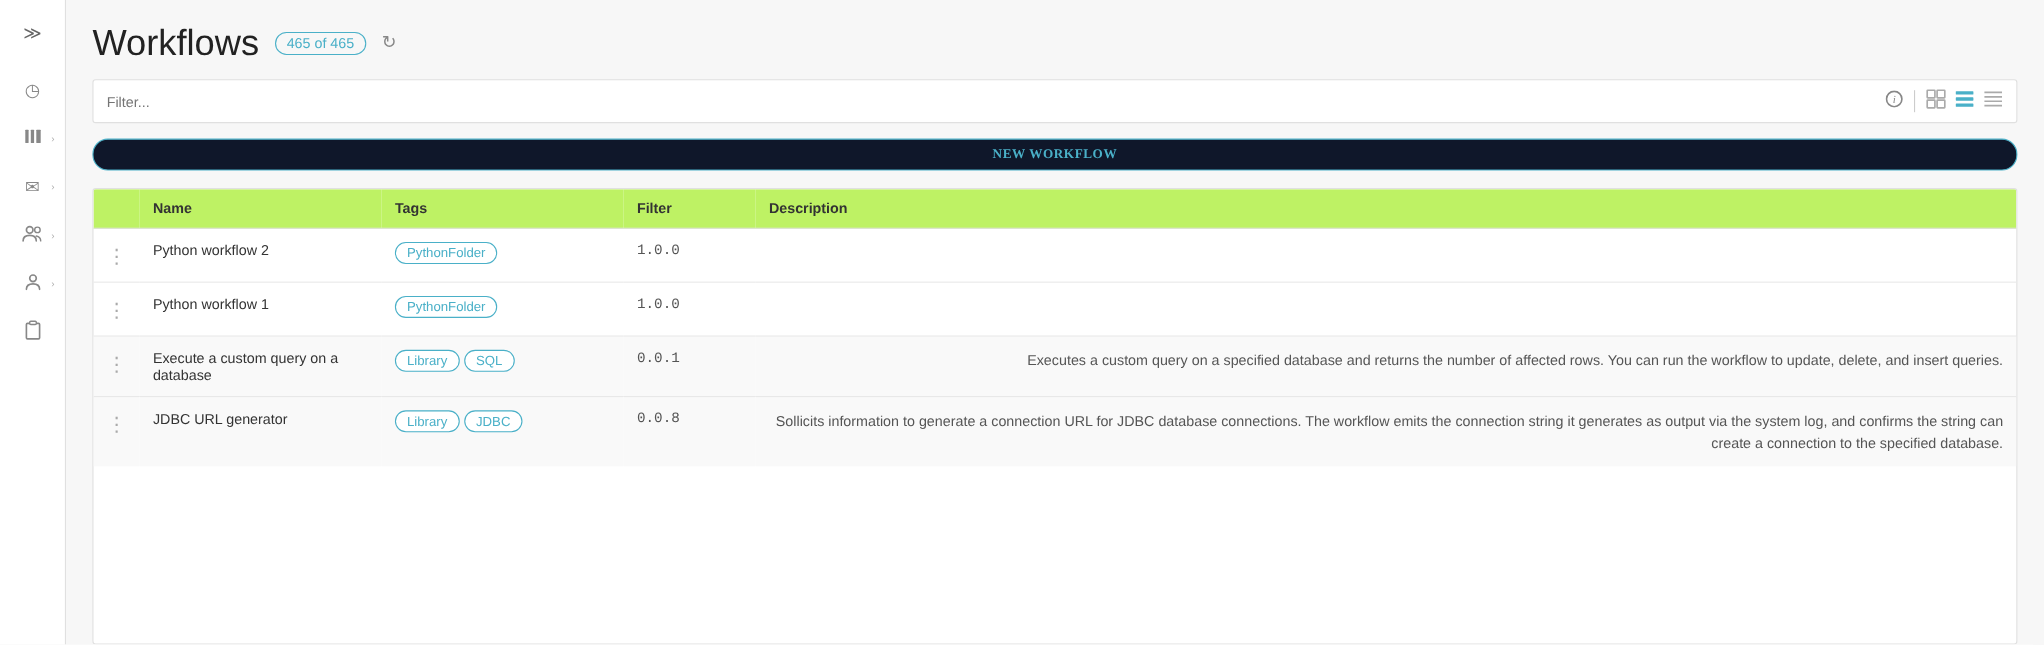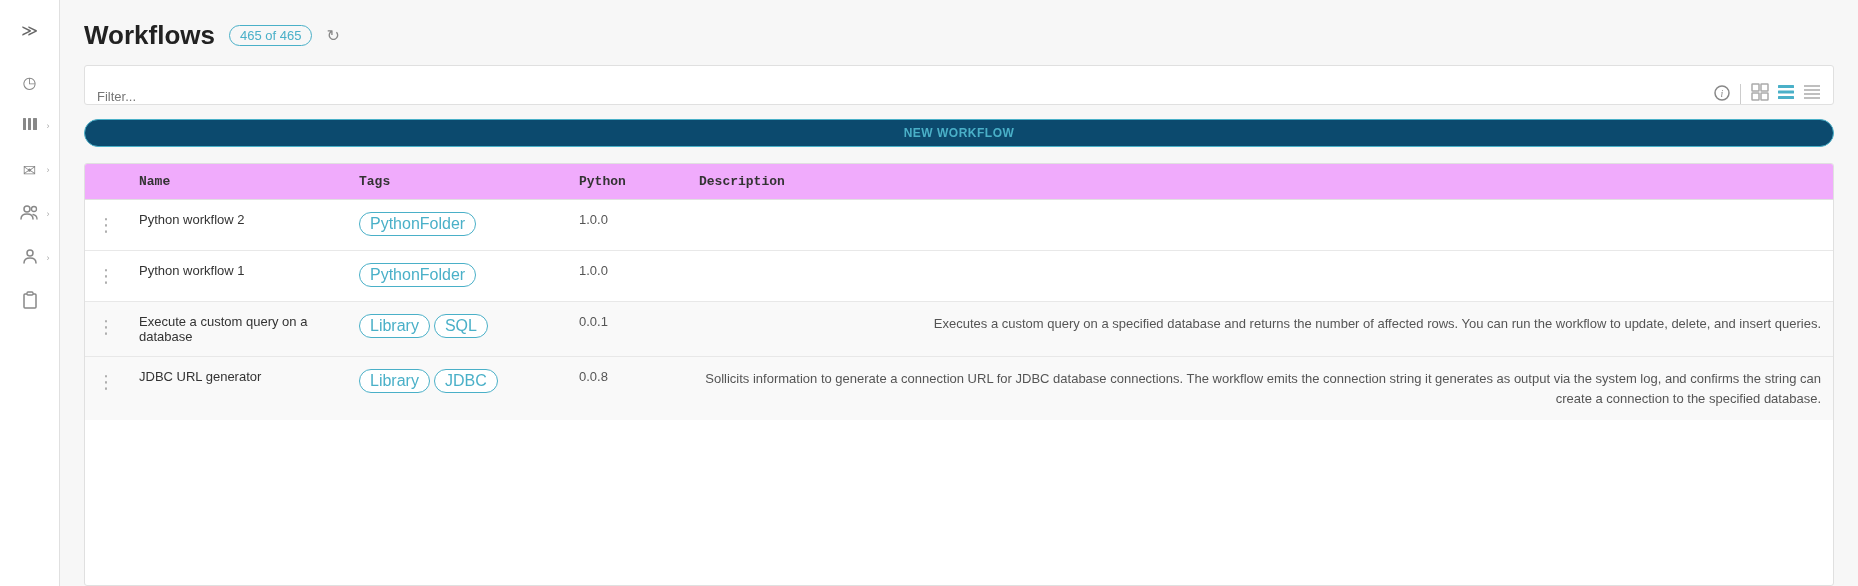--- a/index.html
+++ b/index.html
@@ -69,43 +69,43 @@
     }
 
     
     .header {
       display: flex;
       align-items: center;
       gap: 14px;
       margin-bottom: 14px;
     }
     .page-title {
-      font-size: 26px;
-      font-weight: 700;
+      font-size: 33px;
+      font-weight: 400;
       color: #222;
     }
     .count-badge {
       border: 1.5px solid #4ab0c8;
       border-radius: 20px;
       padding: 2px 10px;
       font-size: 13px;
       color: #4ab0c8;
       font-weight: 500;
       text-align: center;
     }
     .refresh-icon {
       color: #888;
       font-size: 16px;
       cursor: pointer;
     }
 
     
     .filter-bar {
       display: flex;
-      align-items: flex-end;
+      align-items: center;
       background: #fff;
       border: 1px solid #e0e0e0;
       border-radius: 3px;
       padding: 0 12px;
       height: 40px;
       margin-bottom: 14px;
     }
     .filter-input {
       flex: 1;
       border: none;
@@ -135,30 +135,31 @@
     }
     .info-icon {
       color: #888;
       font-size: 15px;
       cursor: pointer;
     }
 
     
     .btn-new-workflow {
       border: 1.5px solid #4ab0c8;
-      background: #0c4a6e;
+      background: #0f172a;
       color: #4ab0c8;
       padding: 6px 16px;
       font-size: 12px;
       font-weight: 600;
       letter-spacing: 0.5px;
       border-radius: 14px;
       cursor: pointer;
       margin-bottom: 16px;
       text-transform: uppercase;
+      font-family: Liberation Serif, serif;
     }
 
     
     .table-container {
       background: #fff;
       border: 1px solid #e0e0e0;
       border-radius: 3px;
       flex: 1;
       overflow-y: auto;
     }
@@ -168,22 +169,21 @@
     }
     thead tr {
       border-bottom: 1px solid #e0e0e0;
     }
     thead th {
       text-align: left;
       padding: 10px 12px;
       font-weight: 600;
       font-size: 13px;
       color: #333;
-      background: #f0abfc;
-      font-family: Liberation Mono, monospace;
+      background: #bef264;
     }
     thead th:first-child { width: 40px; }
     thead th.col-name { width: 220px; }
     thead th.col-tags { width: 220px; }
     thead th.col-version { width: 120px; }
     thead th.col-desc { }
 
     tbody tr {
       border-bottom: 1px solid #e8e8e8;
     }
@@ -205,28 +205,29 @@
       align-items: center;
       justify-content: center;
       height: 100%;
       padding-top: 2px;
     }
     .tag-badge {
       display: inline-block;
       border: 1px solid #4ab0c8;
       border-radius: 12px;
       padding: 2px 10px;
-      font-size: 16px;
+      font-size: 12px;
       color: #4ab0c8;
       margin-right: 4px;
       margin-bottom: 2px;
       background: #fff;
     }
     .version-text {
       color: #555;
+      font-family: Liberation Mono, monospace;
     }
     .desc-text {
       color: #555;
       line-height: 1.5;
       font-size: 13px;
       text-align: right;
     }
   </style>
 </head>
 <body>
@@ -331,21 +332,21 @@
 
   <button class="btn-new-workflow">NEW WORKFLOW</button>
 
   <div class="table-container">
     <table>
       <thead>
         <tr>
           <th></th>
           <th class="col-name">Name</th>
           <th class="col-tags">Tags</th>
-          <th class="col-version">Python</th>
+          <th class="col-version">Filter</th>
           <th class="col-desc">Description</th>
         </tr>
       </thead>
       <tbody id="table-body">
       <tr>
             <td>
               <div class="dots-menu">⋮</div>
             </td>
             <td>Python workflow 2</td>
             <td><span class="tag-badge">PythonFolder</span></td>

